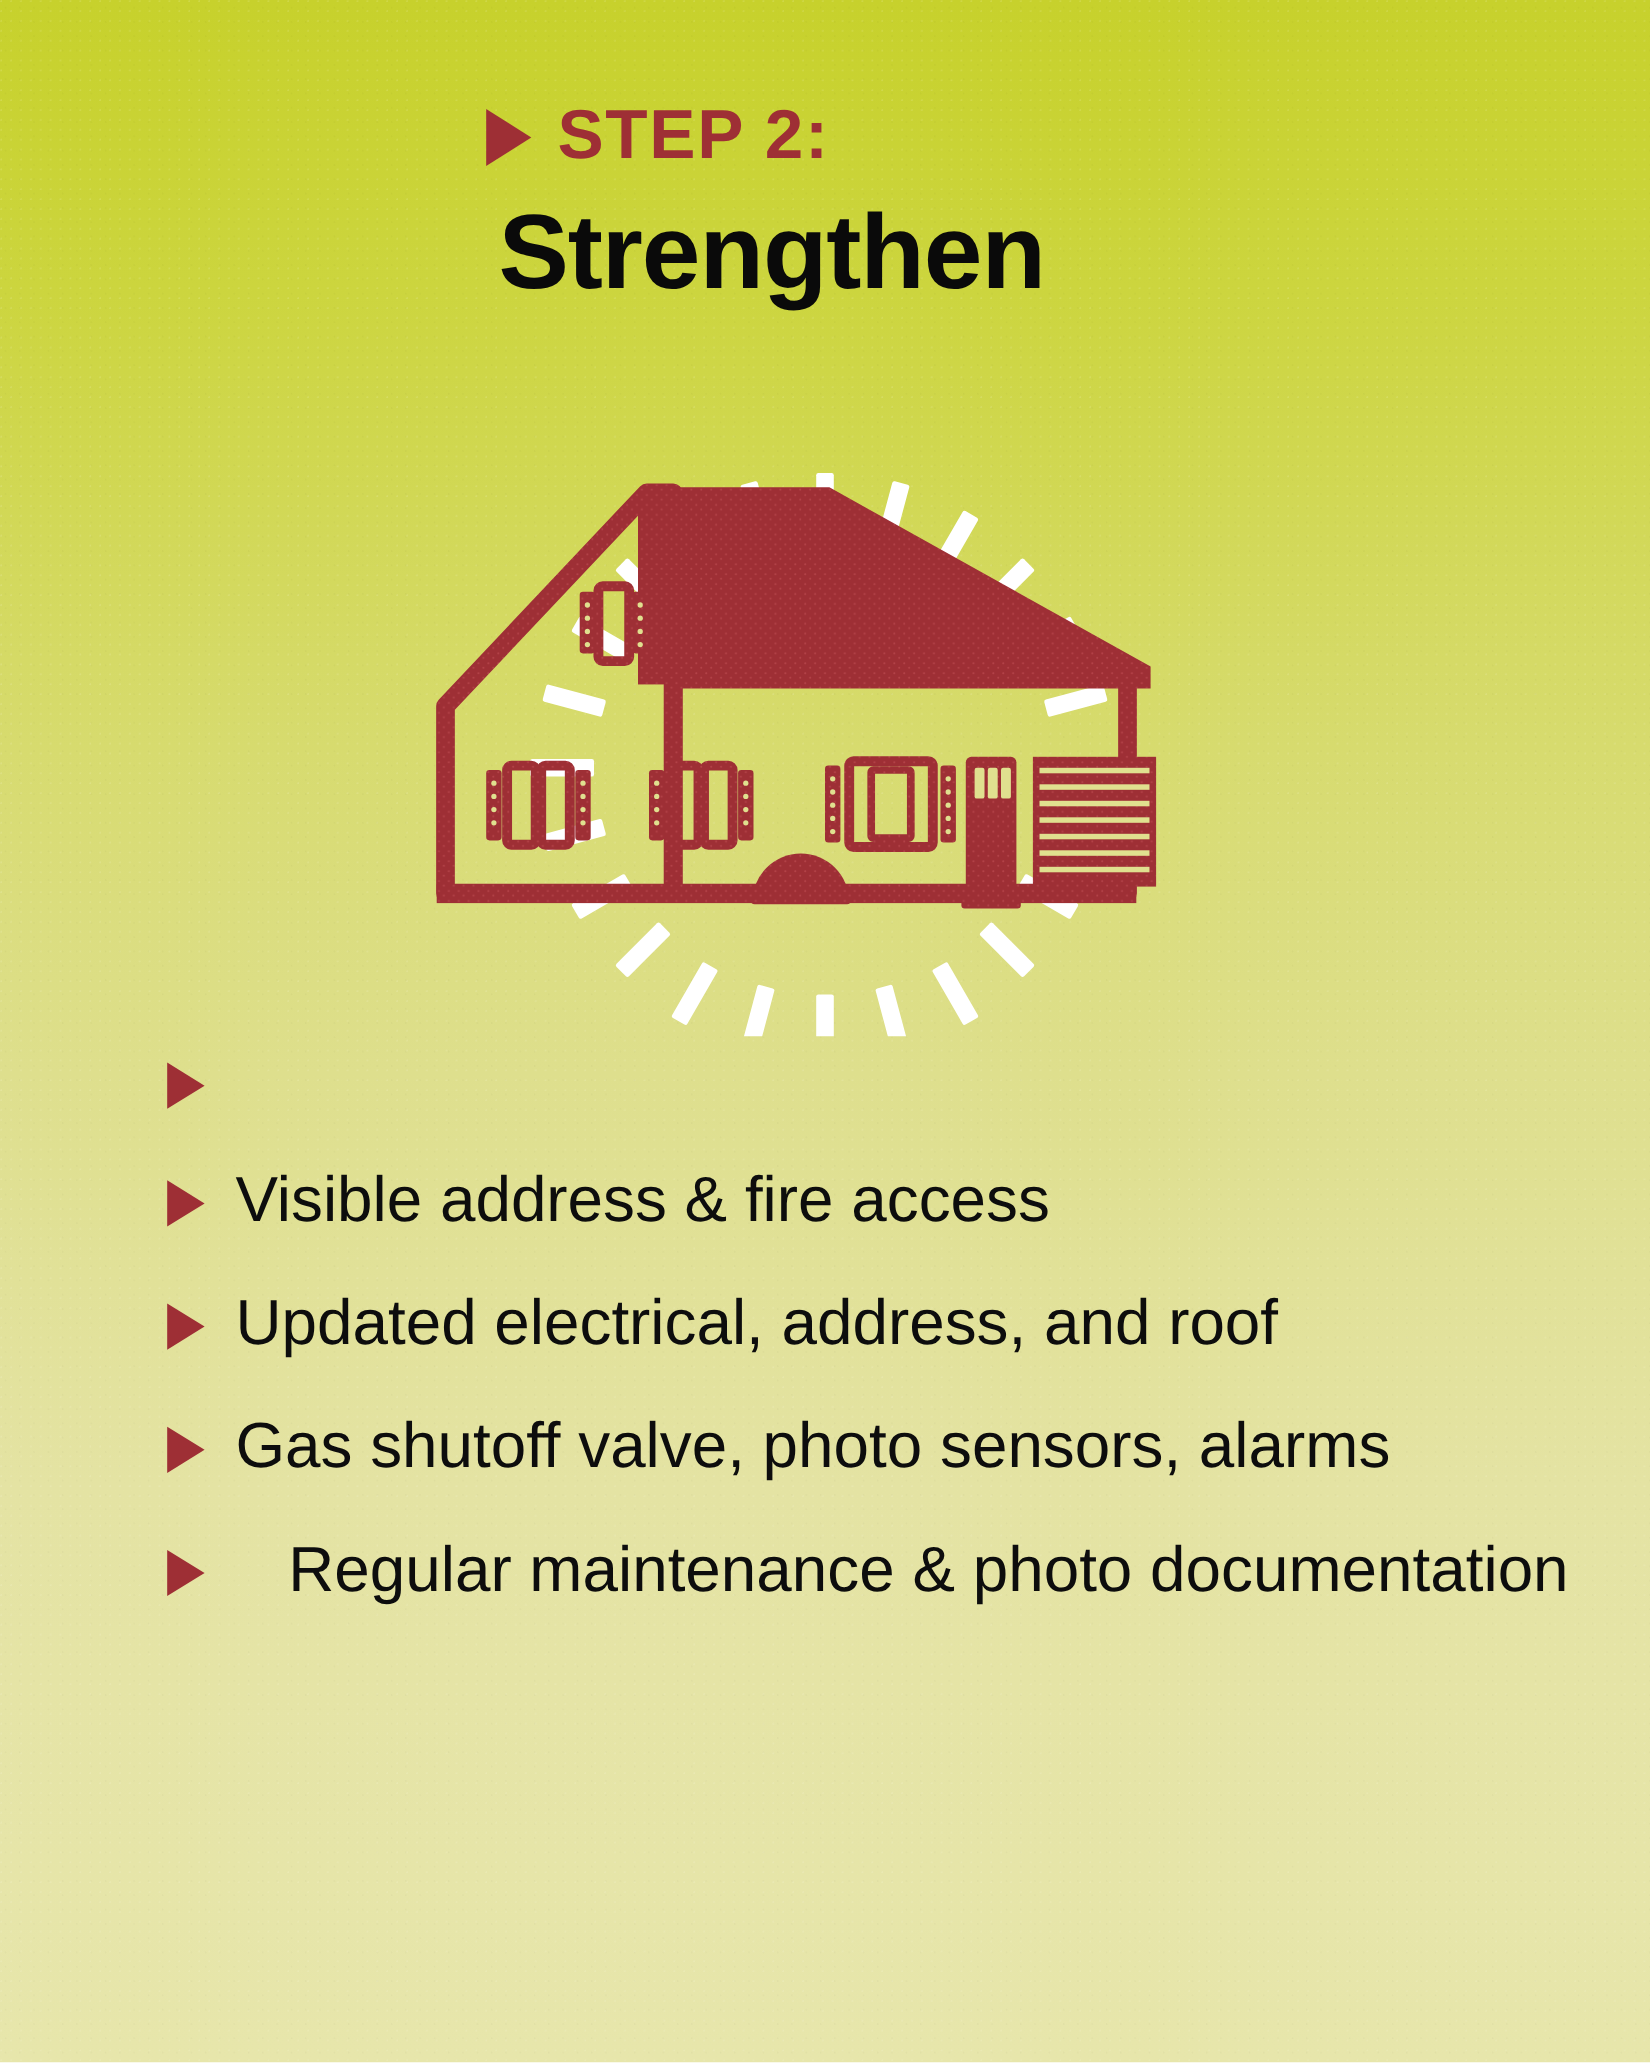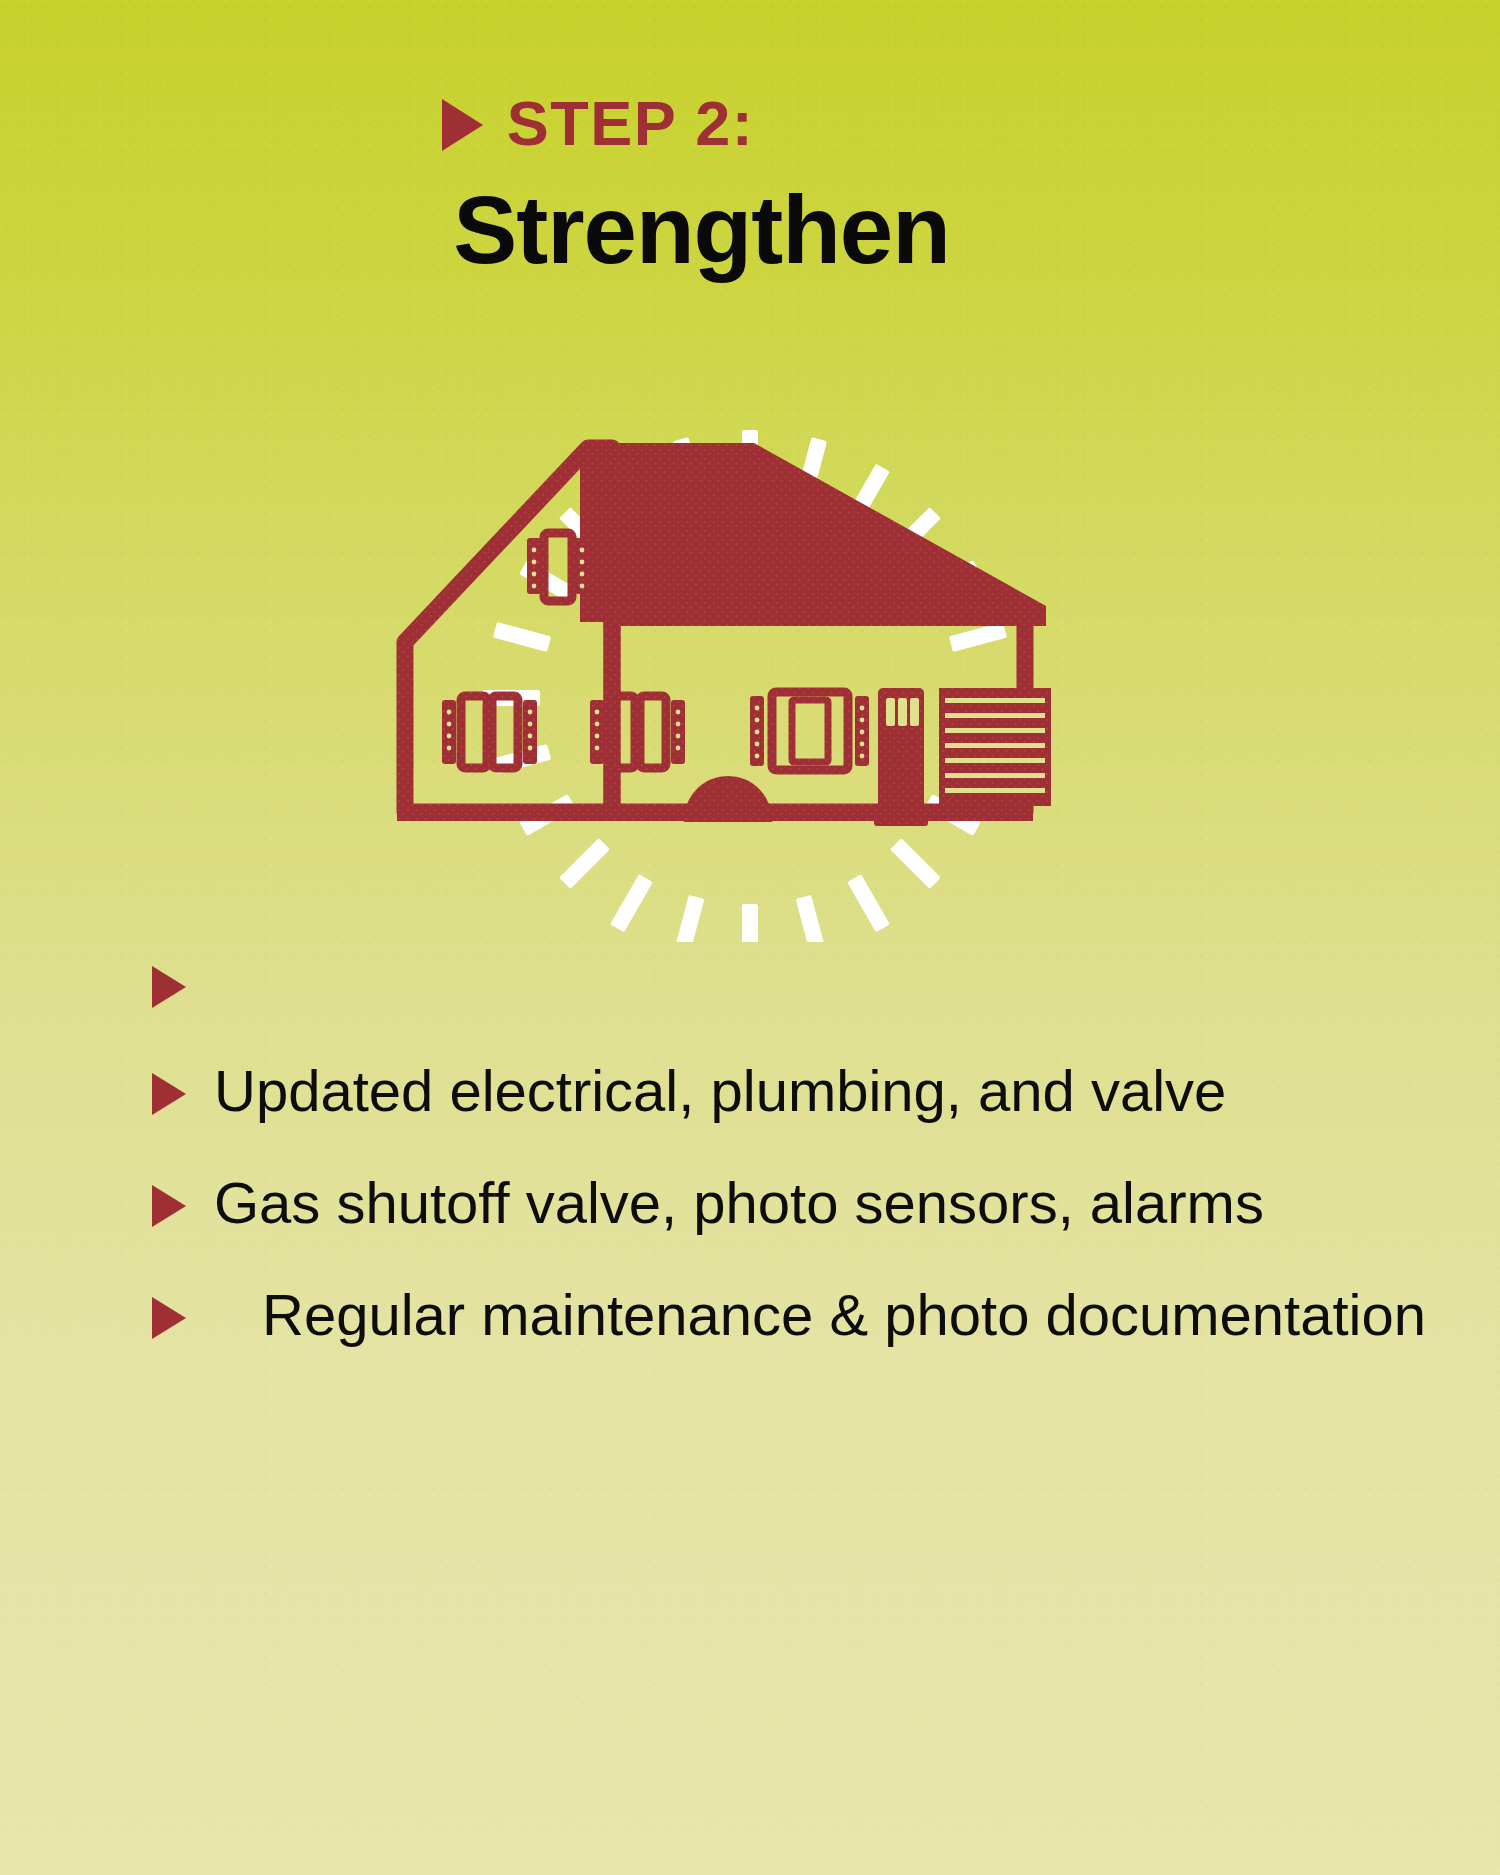--- a/index.html
+++ b/index.html
@@ -331,24 +331,28 @@
       </g>
     </svg>
   </div>
 
   <div class="bullets">
 
     <div class="bullet">
       <span class="b-tri"></span>
     </div>
 
-
-    <div class="bullet">
-      <span class="b-tri"></span>
-      <span class="b-text">Updated electrical, plumbing, and valve</span>
+    <div class="bullet">
+      <span class="b-tri"></span>
+      <span class="b-text">Visible address &amp; fire access</span>
+    </div>
+
+    <div class="bullet">
+      <span class="b-tri"></span>
+      <span class="b-text">Updated electrical, address, and roof</span>
     </div>
 
     <div class="bullet">
       <span class="b-tri"></span>
       <span class="b-text">Gas shutoff valve, photo sensors, alarms</span>
     </div>
 
 
     <div class="bullet">
       <span class="b-tri"></span>

